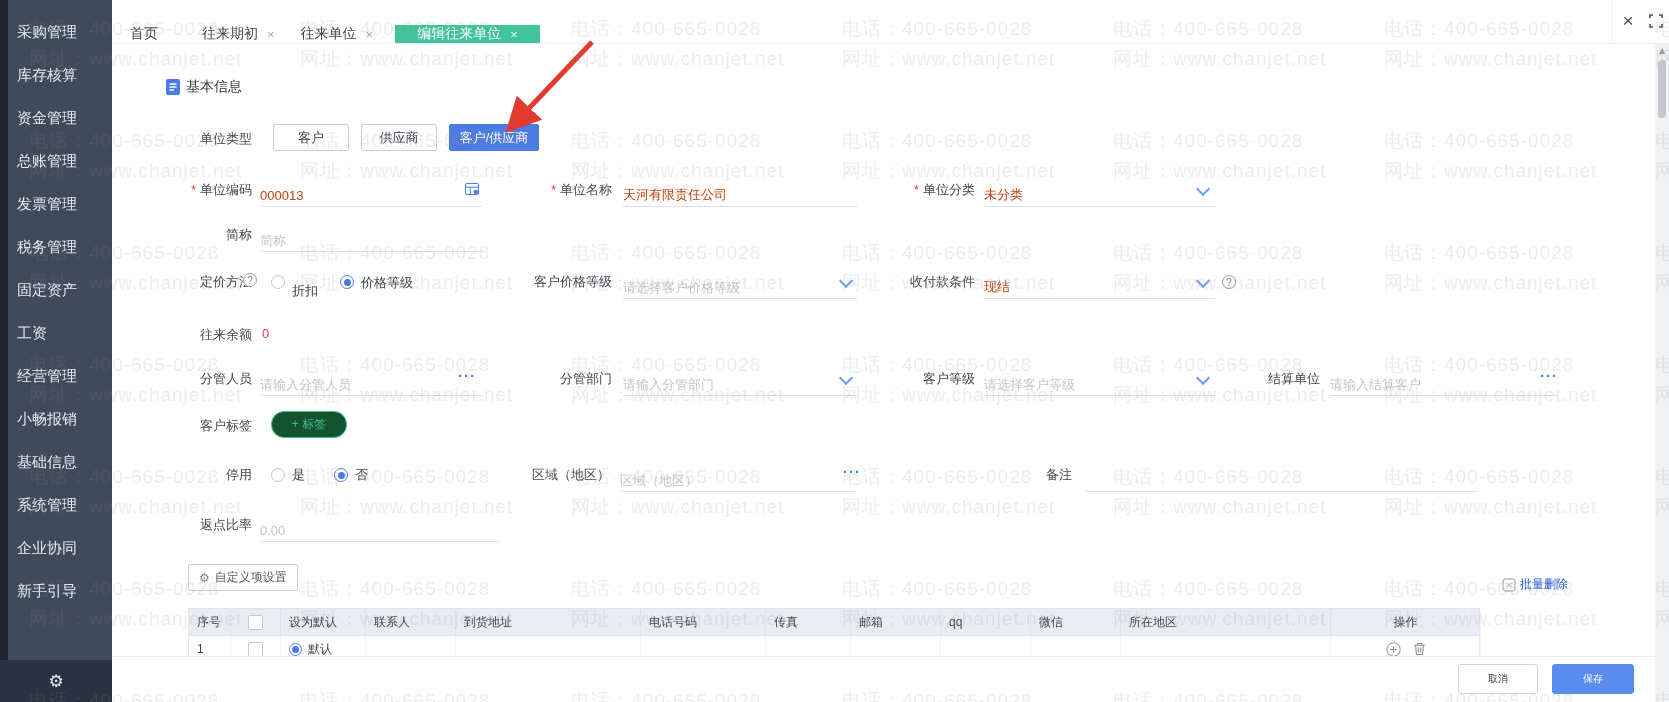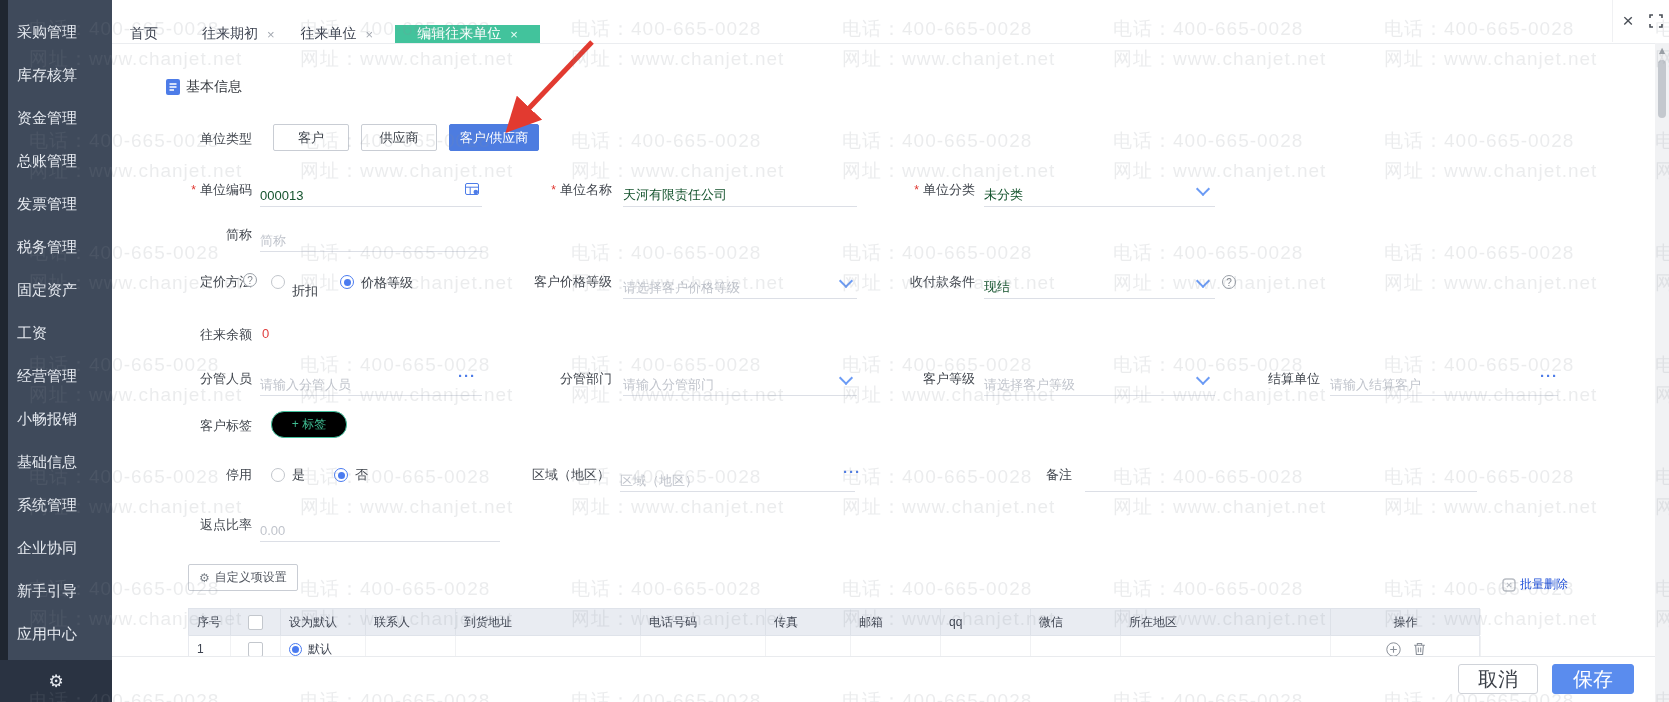--- a/index.html
+++ b/index.html
@@ -28,21 +28,21 @@
   #win-full{position:absolute;left:1642px;top:0;width:27px;height:42px;display:flex;align-items:center;
             justify-content:center;cursor:pointer;z-index:7;background:#fff;}
   
   #vscroll{position:absolute;left:1655px;top:43px;width:14px;height:659px;background:#f1f2f4;z-index:6;}
   #vscroll .up{position:absolute;left:0;top:3px;width:14px;text-align:center;font-size:8px;color:#9aa0a6;cursor:pointer;font-family:"DejaVu Sans",sans-serif;}
   #vscroll .thumb{position:absolute;left:3px;top:17px;width:8px;height:58px;background:#c4c8ce;border-radius:4px;cursor:pointer;}
   
   .flabel{position:absolute;text-align:right;color:#41464e;font-size:13px;white-space:nowrap;}
   .req{color:#e0362f;margin-right:4px;font-size:12px;}
   .uinput{position:absolute;height:22px;border:none;outline:none;border-bottom:1px solid #dcdfe6;
-          background:transparent;font-size:13px;color:#14532d;padding:0;font-family:inherit;}
+          background:transparent;font-size:13px;color:#c2410c;padding:0;font-family:inherit;}
   .uinput::placeholder{color:#c0c4cc;}
   .fvalue{position:absolute;font-size:13px;color:#333;white-space:nowrap;}
   .chev{position:absolute;width:8px;height:8px;border-right:2px solid #6b9bf5;border-bottom:2px solid #6b9bf5;
         transform:rotate(45deg);cursor:pointer;}
   .dots{position:absolute;color:#4d7ce8;font-size:15px;font-weight:bold;letter-spacing:1px;cursor:pointer;}
   .qmark{position:absolute;width:14px;height:14px;border:1px solid #9aa0a8;border-radius:50%;color:#81868e;
          font-size:10px;line-height:14px;text-align:center;cursor:pointer;background:#fff;box-sizing:border-box;}
   .radio{position:absolute;width:14px;height:14px;border-radius:50%;border:1px solid #c2c6cc;background:#fff;
          box-sizing:border-box;cursor:pointer;}
   .radio.on{border:1px solid #4a7bf0;}
@@ -59,29 +59,29 @@
   .tcell{display:flex;align-items:center;padding-left:8px;font-size:12px;color:#3d4350;
          border-right:1px solid rgba(120,130,150,0.10);overflow:hidden;white-space:nowrap;box-sizing:border-box;}
   .tcell.center{justify-content:center;padding-left:0;}
   .cbox{width:13px;height:13px;border:1px solid #c3c7cd;border-radius:2px;background:#fff;cursor:pointer;}
   .rowradio{position:relative;width:13px;height:13px;border-radius:50%;border:1px solid #4a7bf0;background:#fff;box-sizing:border-box;cursor:pointer;}
   .rowradio::after{content:"";position:absolute;left:2px;top:2px;width:7px;height:7px;border-radius:50%;background:#4a7bf0;}
   .opicon{color:#8a9099;cursor:pointer;display:flex;align-items:center;}
   
   #footer{position:absolute;left:112px;top:656px;width:1543px;height:46px;background:#fff;
           border-top:1px solid #e9ebee;z-index:3;}
-  .btn{position:absolute;height:30px;border-radius:3px;font-size:20px;display:flex;align-items:center;
+  .btn{position:absolute;height:30px;border-radius:3px;font-size:10px;display:flex;align-items:center;
        justify-content:center;cursor:pointer;box-sizing:border-box;}
   #btn-cancel{left:1346px;top:7px;width:80px;background:#fff;border:1px solid #d0d3d9;color:#3d424a;}
   #btn-save{left:1440px;top:7px;width:82px;background:#5a8cee;border:1px solid #5a8cee;color:#fff;}
   
   #wm-layer{position:absolute;left:0;top:0;width:1669px;height:702px;z-index:50;pointer-events:none;overflow:hidden;}
   .wm-cell{position:absolute;color:#868d96;opacity:0.16;font-size:19px;line-height:30px;letter-spacing:1px;white-space:nowrap;}
   .tag-btn{position:absolute;left:271px;top:411px;width:74px;height:25px;border:1px solid #42c29e;border-radius:13px;
-           color:#3fbd92;font-size:12px;display:flex;align-items:center;justify-content:center;cursor:pointer;background:#000000;}
+           color:#3fbd92;font-size:12px;display:flex;align-items:center;justify-content:center;cursor:pointer;background:#14532d;}
   #custom-btn{position:absolute;left:188px;top:564px;height:25px;padding:0 10px;border:1px solid #c9cdd4;background:#fff;
               font-size:12px;color:#555a63;display:flex;align-items:center;gap:5px;cursor:pointer;border-radius:2px;z-index:1;}
   #batch-del{position:absolute;left:1502px;top:576px;display:flex;align-items:center;gap:4px;color:#1d4ed8;
              font-size:12px;cursor:pointer;z-index:1;}
   .sect-title{position:absolute;left:186px;top:78px;font-size:14px;color:#33373d;font-weight:500;}
 </style>
 </head>
 <body>
 
 <div id="page">
@@ -95,21 +95,20 @@
       <div class="side-item">发票管理</div>
       <div class="side-item">税务管理</div>
       <div class="side-item">固定资产</div>
       <div class="side-item">工资</div>
       <div class="side-item">经营管理</div>
       <div class="side-item">小畅报销</div>
       <div class="side-item">基础信息</div>
       <div class="side-item">系统管理</div>
       <div class="side-item">企业协同</div>
       <div class="side-item">新手引导</div>
-      <div class="side-item">应用中心</div>
     </div>
     <div class="edge"></div>
   </div>
   <div id="side-bottom">
     <span class="gear">⚙</span>
   </div>
 
   <div id="topbar">
     <div class="tab home">
       <span>首页</span>

